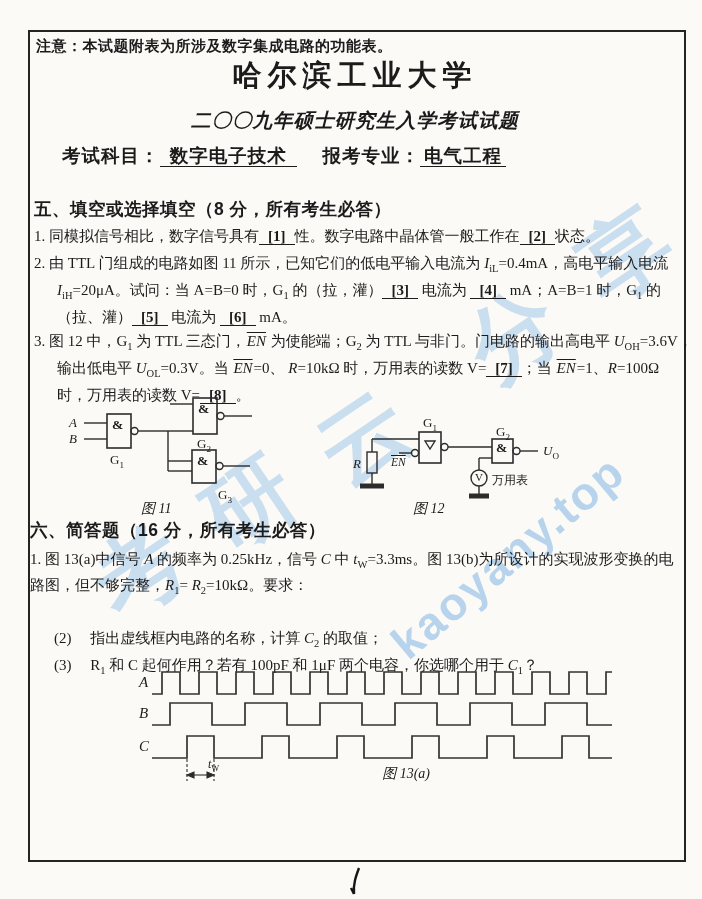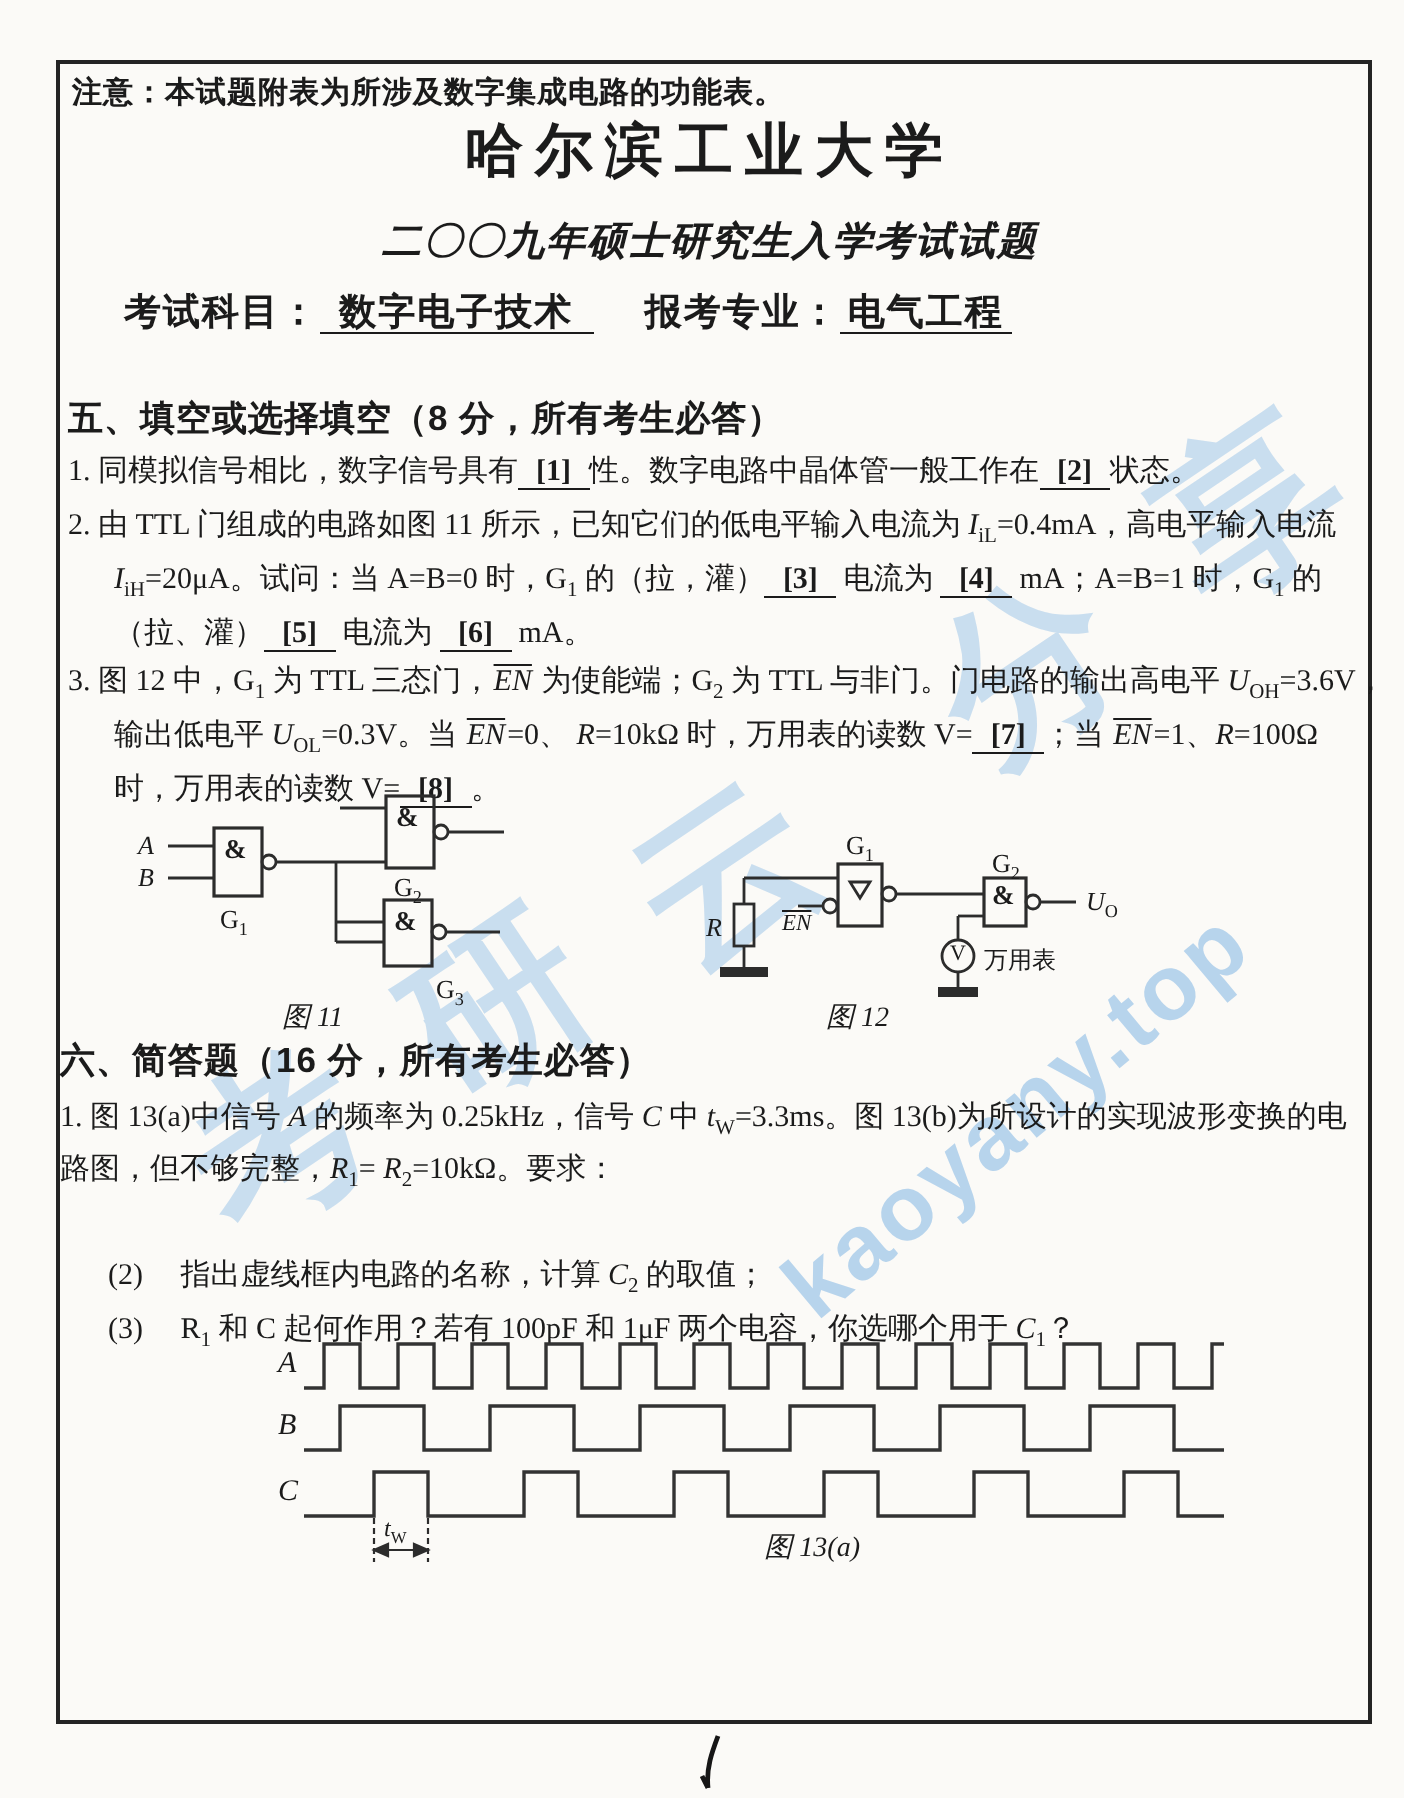--- a/index.html
+++ b/index.html
@@ -196,16 +196,16 @@
   <span class="fig-label wave-label" style="left:139px;top:738px;"><i>C</i></span>
   <svg class="wave" style="top:666px;" width="460" height="32">
       <polyline points="0,28 10,28 10,6 28,6 28,28 47,28 47,6 65,6 65,28 84,28 84,6 102,6 102,28 121,28 121,6 139,6 139,28 158,28 158,6 176,6 176,28 195,28 195,6 213,6 213,28 232,28 232,6 250,6 250,28 269,28 269,6 287,6 287,28 306,28 306,6 324,6 324,28 343,28 343,6 361,6 361,28 380,28 380,6 398,6 398,28 417,28 417,6 435,6 435,28 454,28 454,6 460,6" fill="none" stroke="#333" stroke-width="1.7"></polyline>
     </svg>
   <svg class="wave" style="top:697px;" width="460" height="32">
       <polyline points="0,28 18,28 18,6 60,6 60,28 93,28 93,6 135,6 135,28 168,28 168,6 210,6 210,28 243,28 243,6 285,6 285,28 318,28 318,6 360,6 360,28 393,28 393,6 435,6 435,28 460,28" fill="none" stroke="#333" stroke-width="1.7"></polyline>
     </svg>
   <svg class="wave" style="top:730px;" width="460" height="32">
       <polyline points="0,28 35,28 35,6 62,6 62,28 110,28 110,6 137,6 137,28 185,28 185,6 212,6 212,28 260,28 260,6 287,6 287,28 335,28 335,6 362,6 362,28 410,28 410,6 437,6 437,28 460,28" fill="none" stroke="#333" stroke-width="1.7"></polyline>
     </svg>
-  <span class="fig-label tw-label" style="left:192px;top:757px;"><i>t</i><sub>W</sub></span>
+  <span class="fig-label tw-label" style="left:208px;top:757px;"><i>t</i><sub>W</sub></span>
   <div class="abs fig-cap" style="left:330px;top:765px;width:100px;text-align:right;">图 13(a)</div>
 
 </div>
 
 </body></html>

